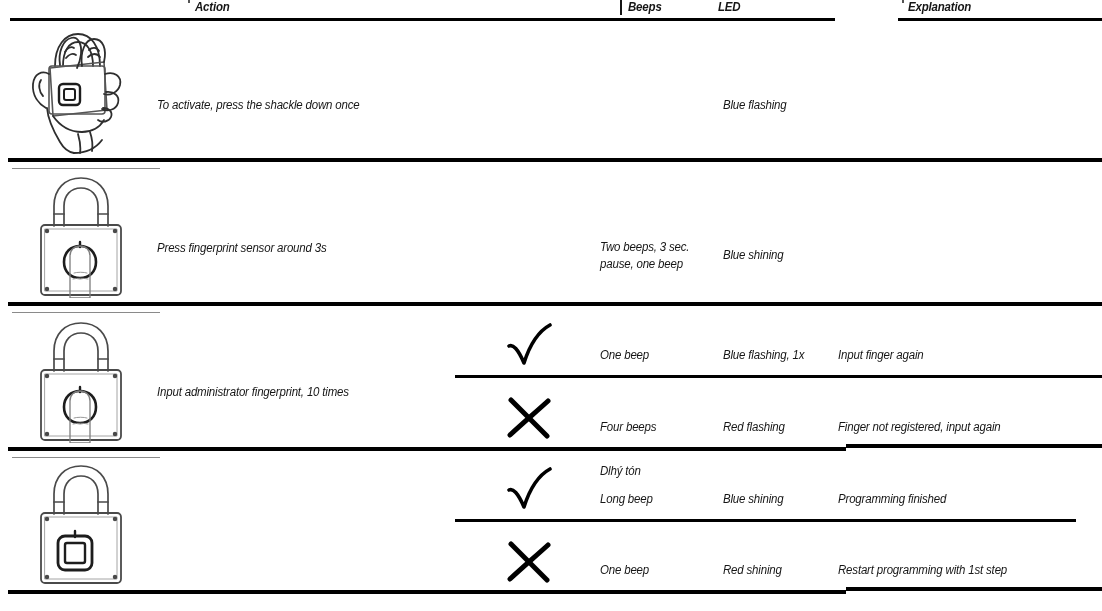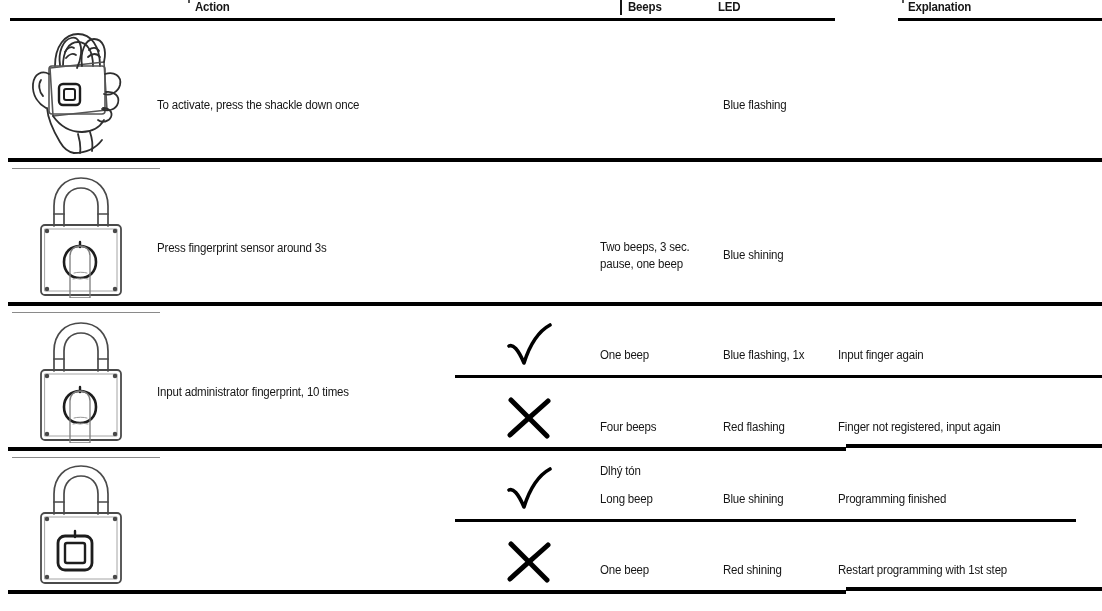--- a/index.html
+++ b/index.html
@@ -13,20 +13,21 @@
     font-family: "Liberation Sans", sans-serif;
     color: #111111;
     overflow: hidden;
     position: relative;
   }
 
   .sheet {
     position: relative;
     width: 1102px;
     height: 574px;
+    font-style: italic;
   }
 
   
   .txt {
     position: absolute;
     font-size: 12.5px;
     line-height: 15px;
     letter-spacing: -0.2px;
     color: #161616;
     white-space: nowrap;

